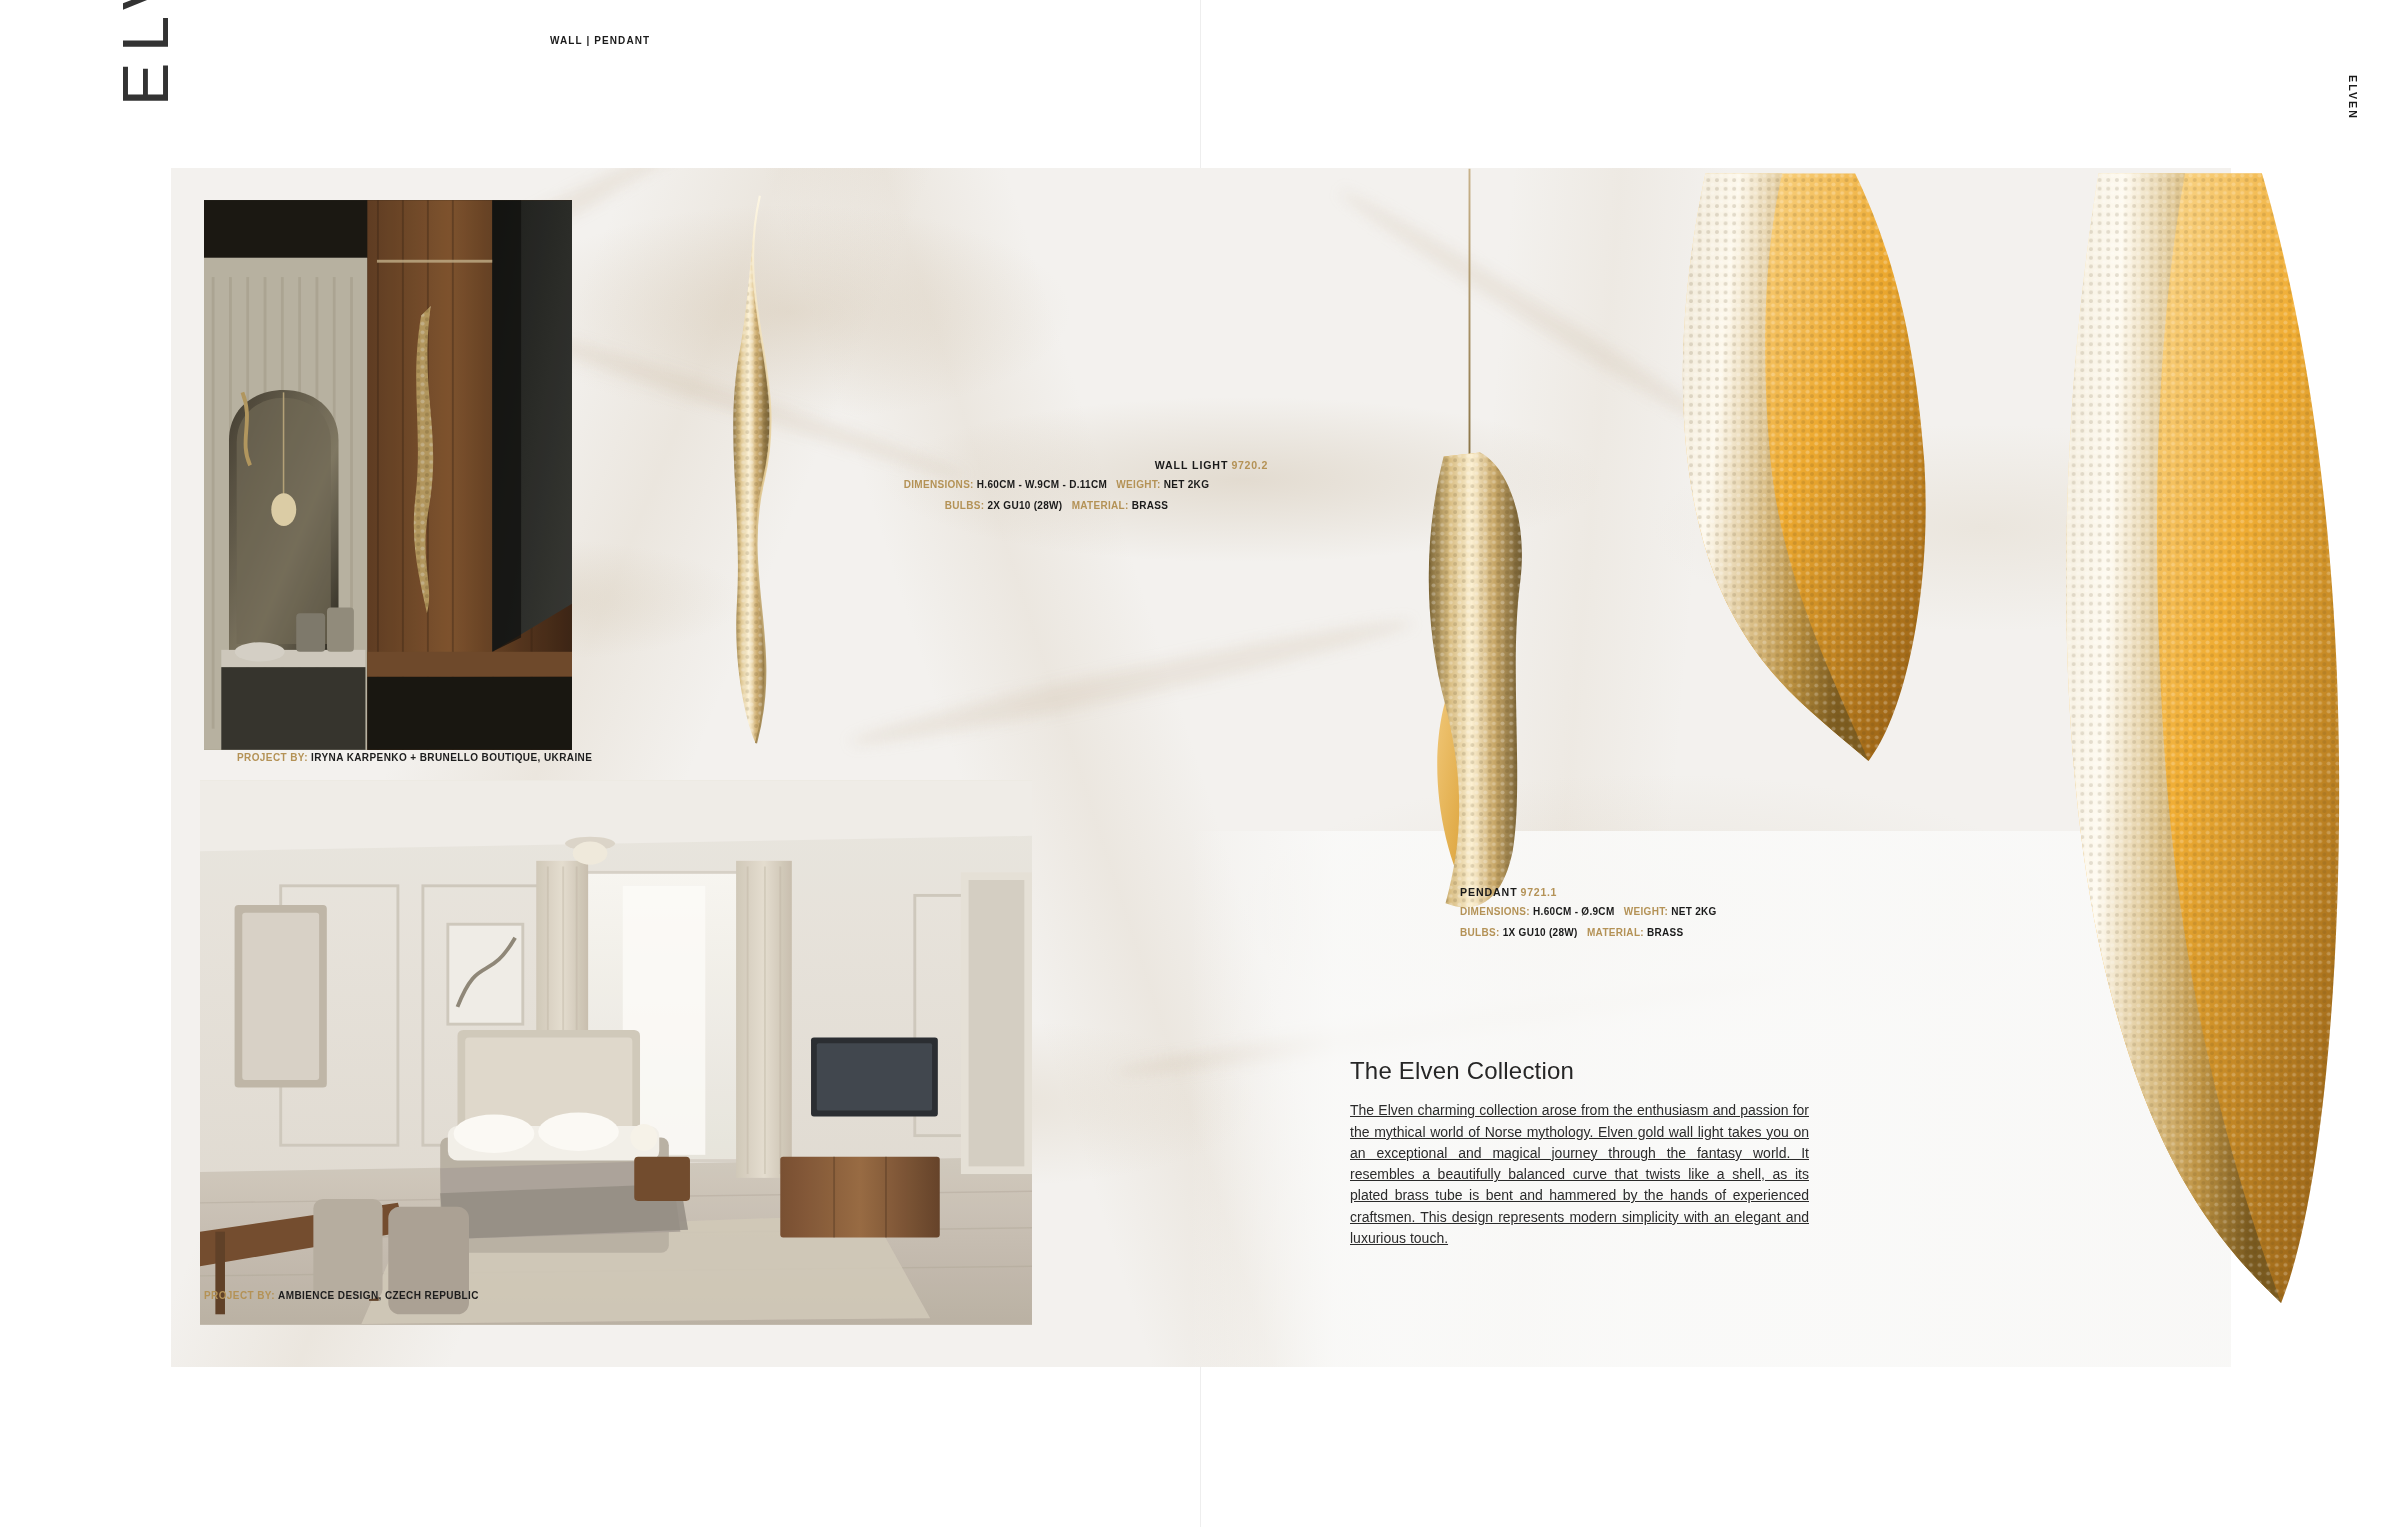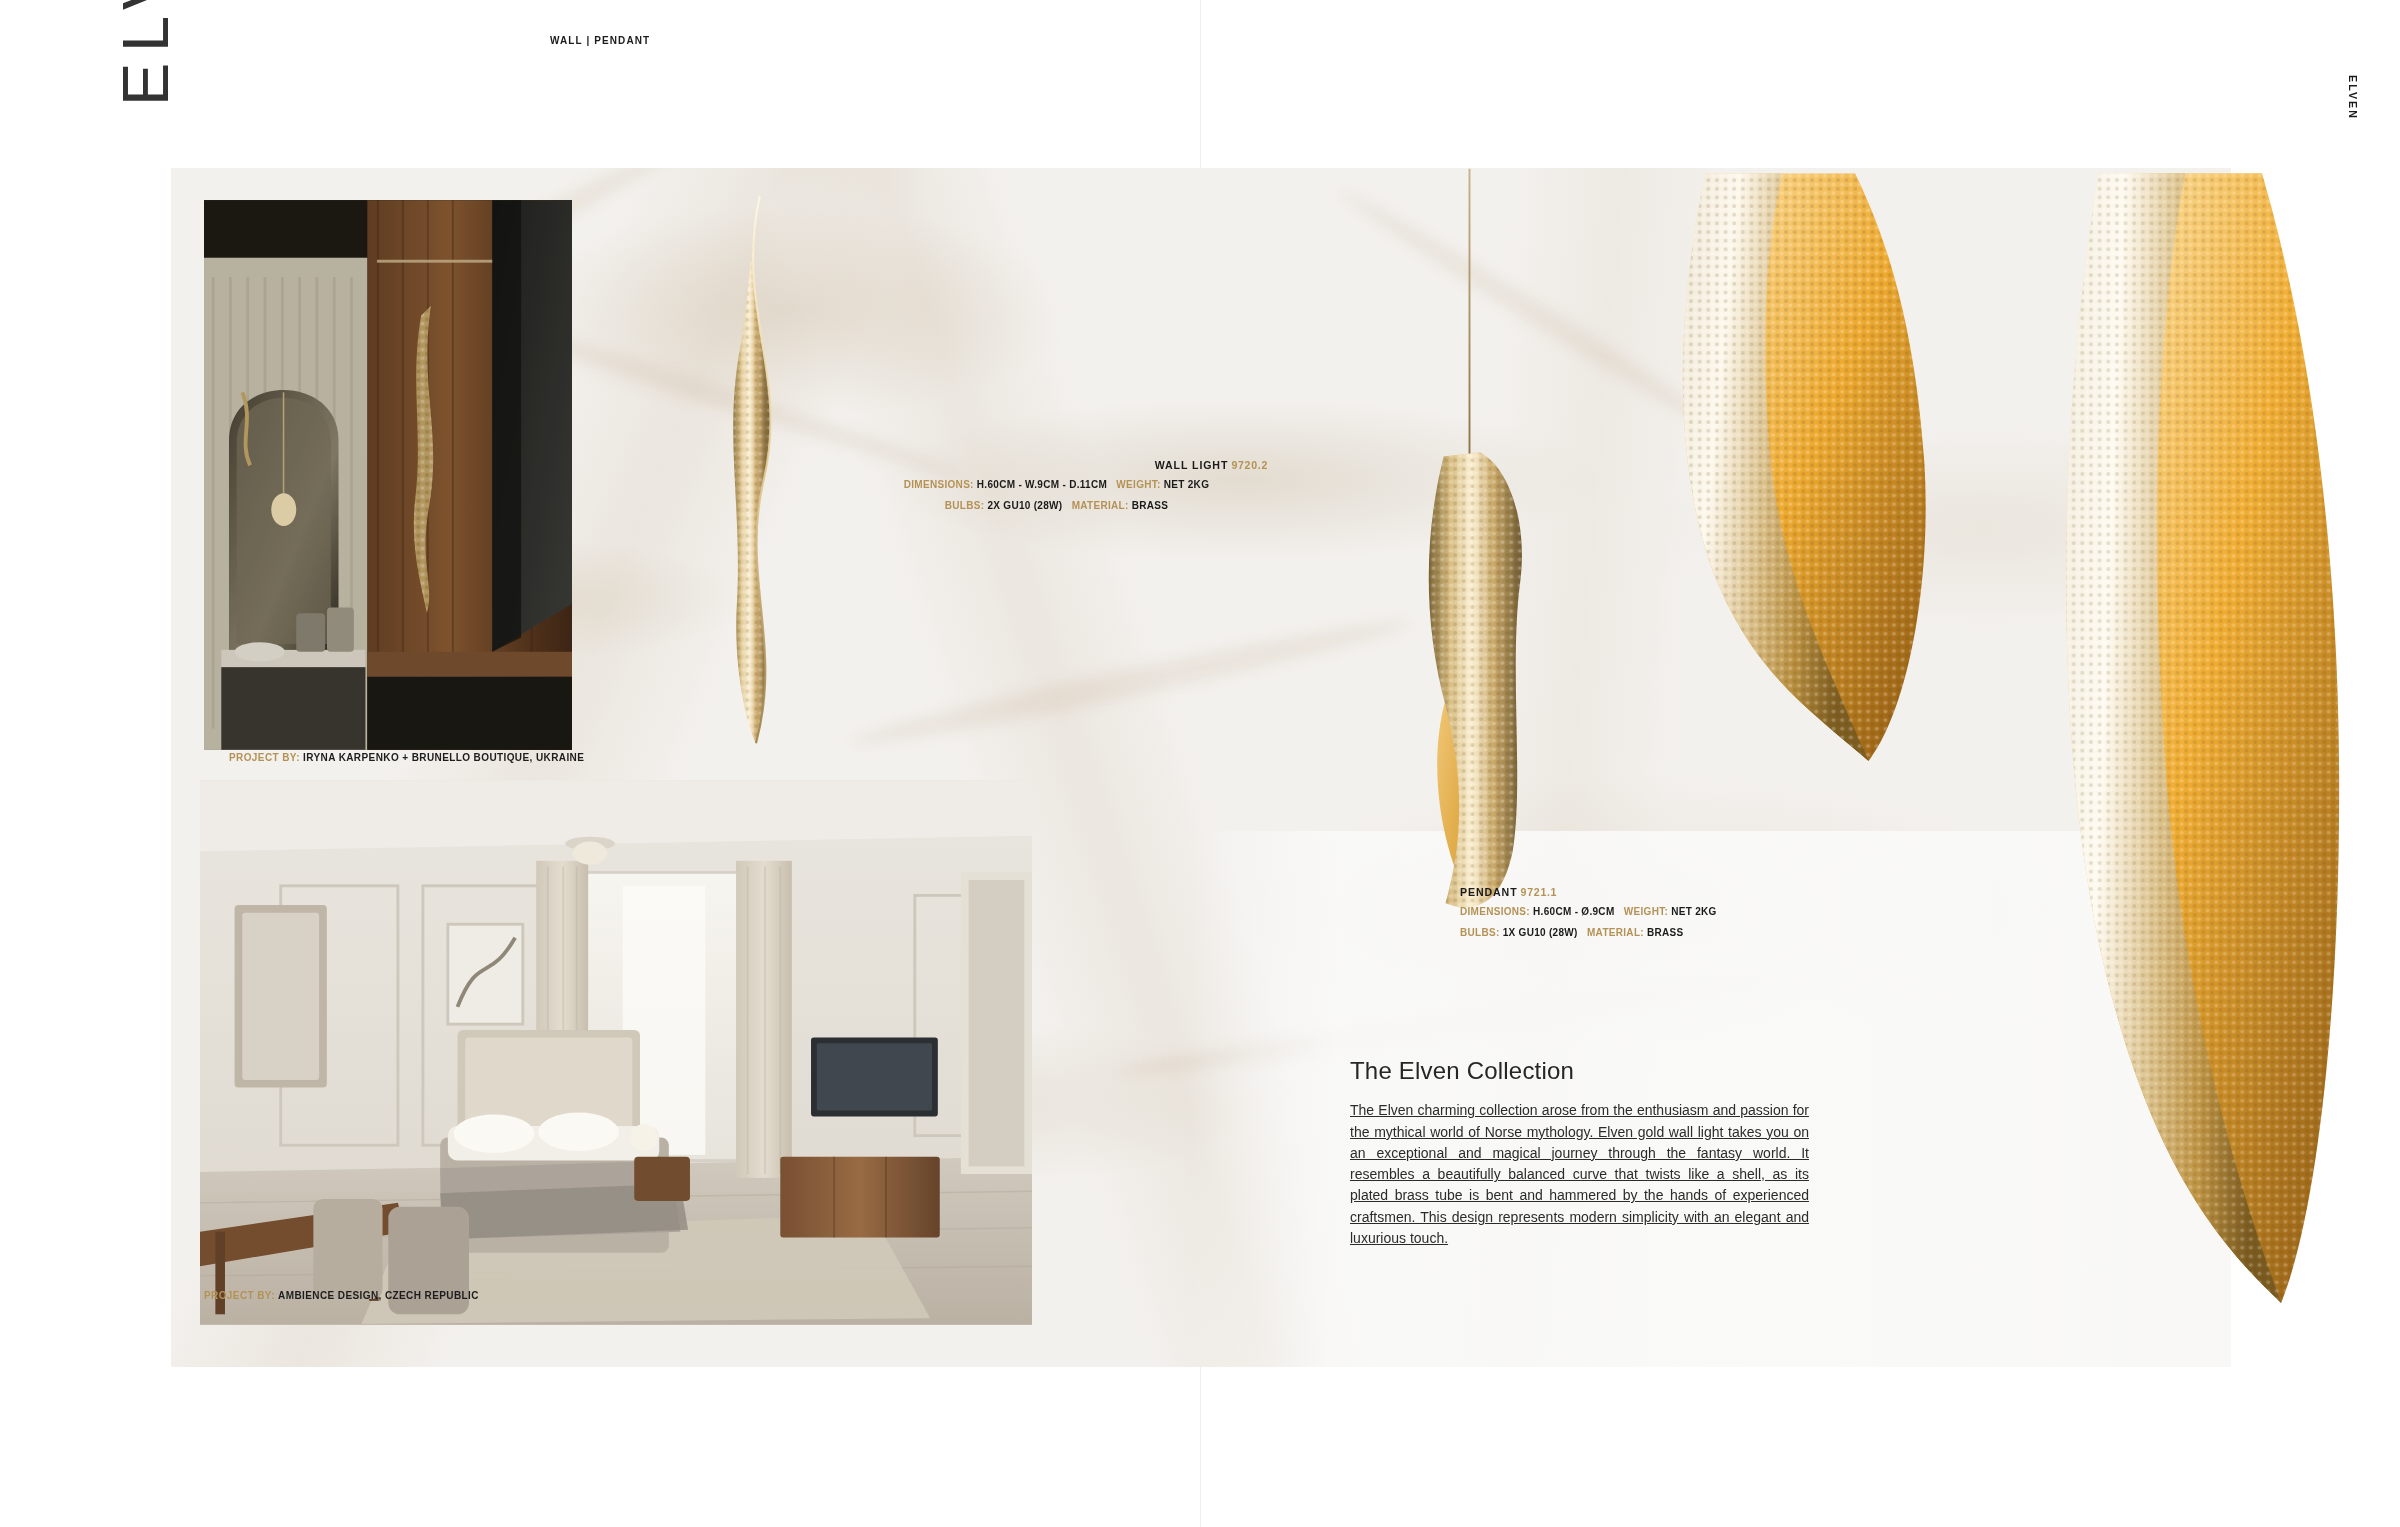--- a/index.html
+++ b/index.html
@@ -74,21 +74,21 @@
   }
   .photo-bathroom { left: 204px; top: 200px; width: 368px; height: 550px; }
   .photo-bedroom  { left: 200px; top: 780px; width: 832px; height: 545px; }
 
   .caption {
     position: absolute; font-size: 10px; letter-spacing: 0.4px;
     white-space: nowrap;
   }
   .caption .lbl { color: #b49256; font-weight: 700; }
   .caption .val { color: #1d1d1d; font-weight: 700; }
-  .caption-bathroom { left: 196px; top: 752px; padding-left: 33px; }
+  .caption-bathroom { left: 204px; top: 752px; padding-left: 33px; }
   .caption-bedroom  { left: 204px; top: 1290px; }
 
   
   .spec { position: absolute; font-size: 10px; letter-spacing: 0.3px; }
   .spec .name { font-weight: 700; color: #1a1a1a; font-size: 10.6px; letter-spacing: 0.9px; }
   .spec .sku  { font-weight: 700; color: #b49256; font-size: 10.6px; letter-spacing: 0.7px; }
   .spec .line { margin-top: 5.8px; line-height: 1.55; }
   .spec .k { color: #b49256; font-weight: 700; }
   .spec .v { color: #1a1a1a; font-weight: 700; }
 

